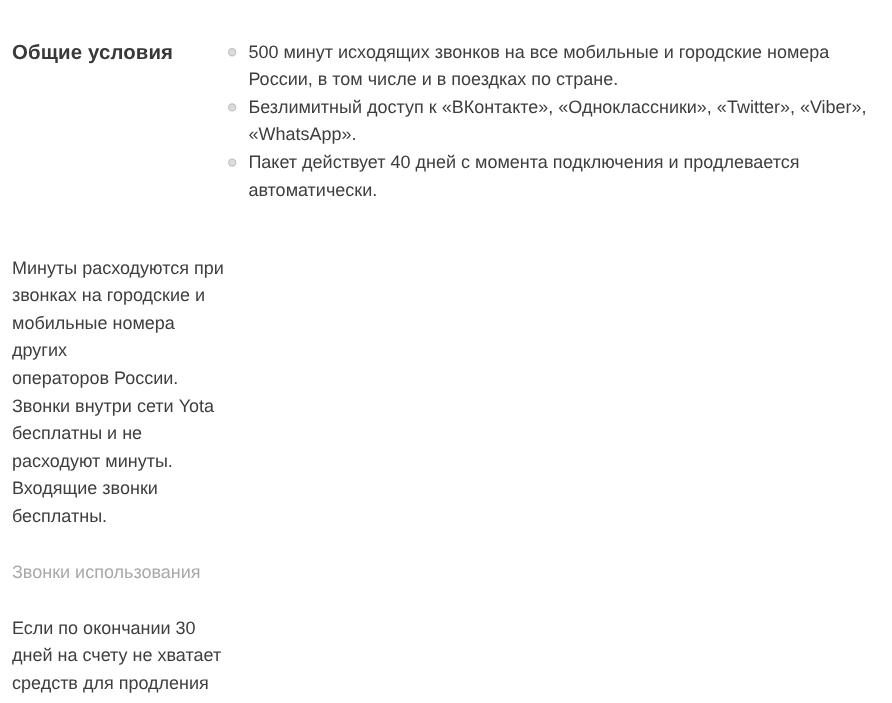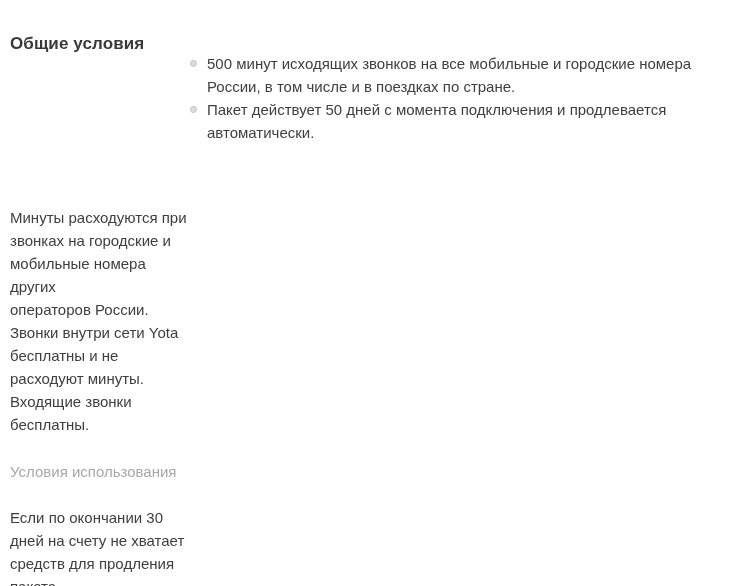--- a/index.html
+++ b/index.html
@@ -25,21 +25,21 @@
     align-items: start;
   }
   .row + .row { margin-top: 42px; }
   .col-left h2 {
     font-size: 17px;
     font-weight: 700;
     color: #393939;
     line-height: 23px;
     letter-spacing: 0.1px;
   }
-  .col-right { max-width: 548px; margin-top: 20px; }
+  .col-right { max-width: 548px; }
   .text, .li-text { white-space: pre-line; }
   ul.dotted {
     list-style: none;
   }
   ul.dotted li {
     position: relative;
     padding-left: 17px;
   }
   ul.dotted li .dot {
     position: absolute;
@@ -68,32 +68,37 @@
     </div>
     <div class="col-right">
       <ul class="dotted">
         <li>
           <span class="dot"></span>
           <span class="li-text">500 минут исходящих звонков на все мобильные и городские номера
 России, в том числе и в поездках по стране.</span>
         </li>
         <li>
           <span class="dot"></span>
-          <span class="li-text">Пакет действует 50 дней с момента подключения и продлевается
+          <span class="li-text">Безлимитный доступ к «ВКонтакте», «Одноклассники», «Twitter», «Viber»,
+«WhatsApp».</span>
+        </li>
+        <li>
+          <span class="dot"></span>
+          <span class="li-text">Пакет действует 40 дней с момента подключения и продлевается
 автоматически.</span>
         </li>
       </ul>
     </div>
   </section>
 
   <section class="row">
     <div class="col-right">
       <p class="para text">Минуты расходуются при звонках на городские и мобильные номера других
 операторов России. Звонки внутри сети Yota бесплатны и не расходуют минуты.
 Входящие звонки бесплатны.</p>
-      <p class="para muted sub-gap">Условия использования</p>
+      <p class="para muted sub-gap">Звонки использования</p>
       <p class="para text para-gap">Если по окончании 30 дней на счету не хватает средств для продления пакета,
 стоимость звонков составит:</p>
 
     </div>
   </section>
 
 </div>
 
 </body></html>

